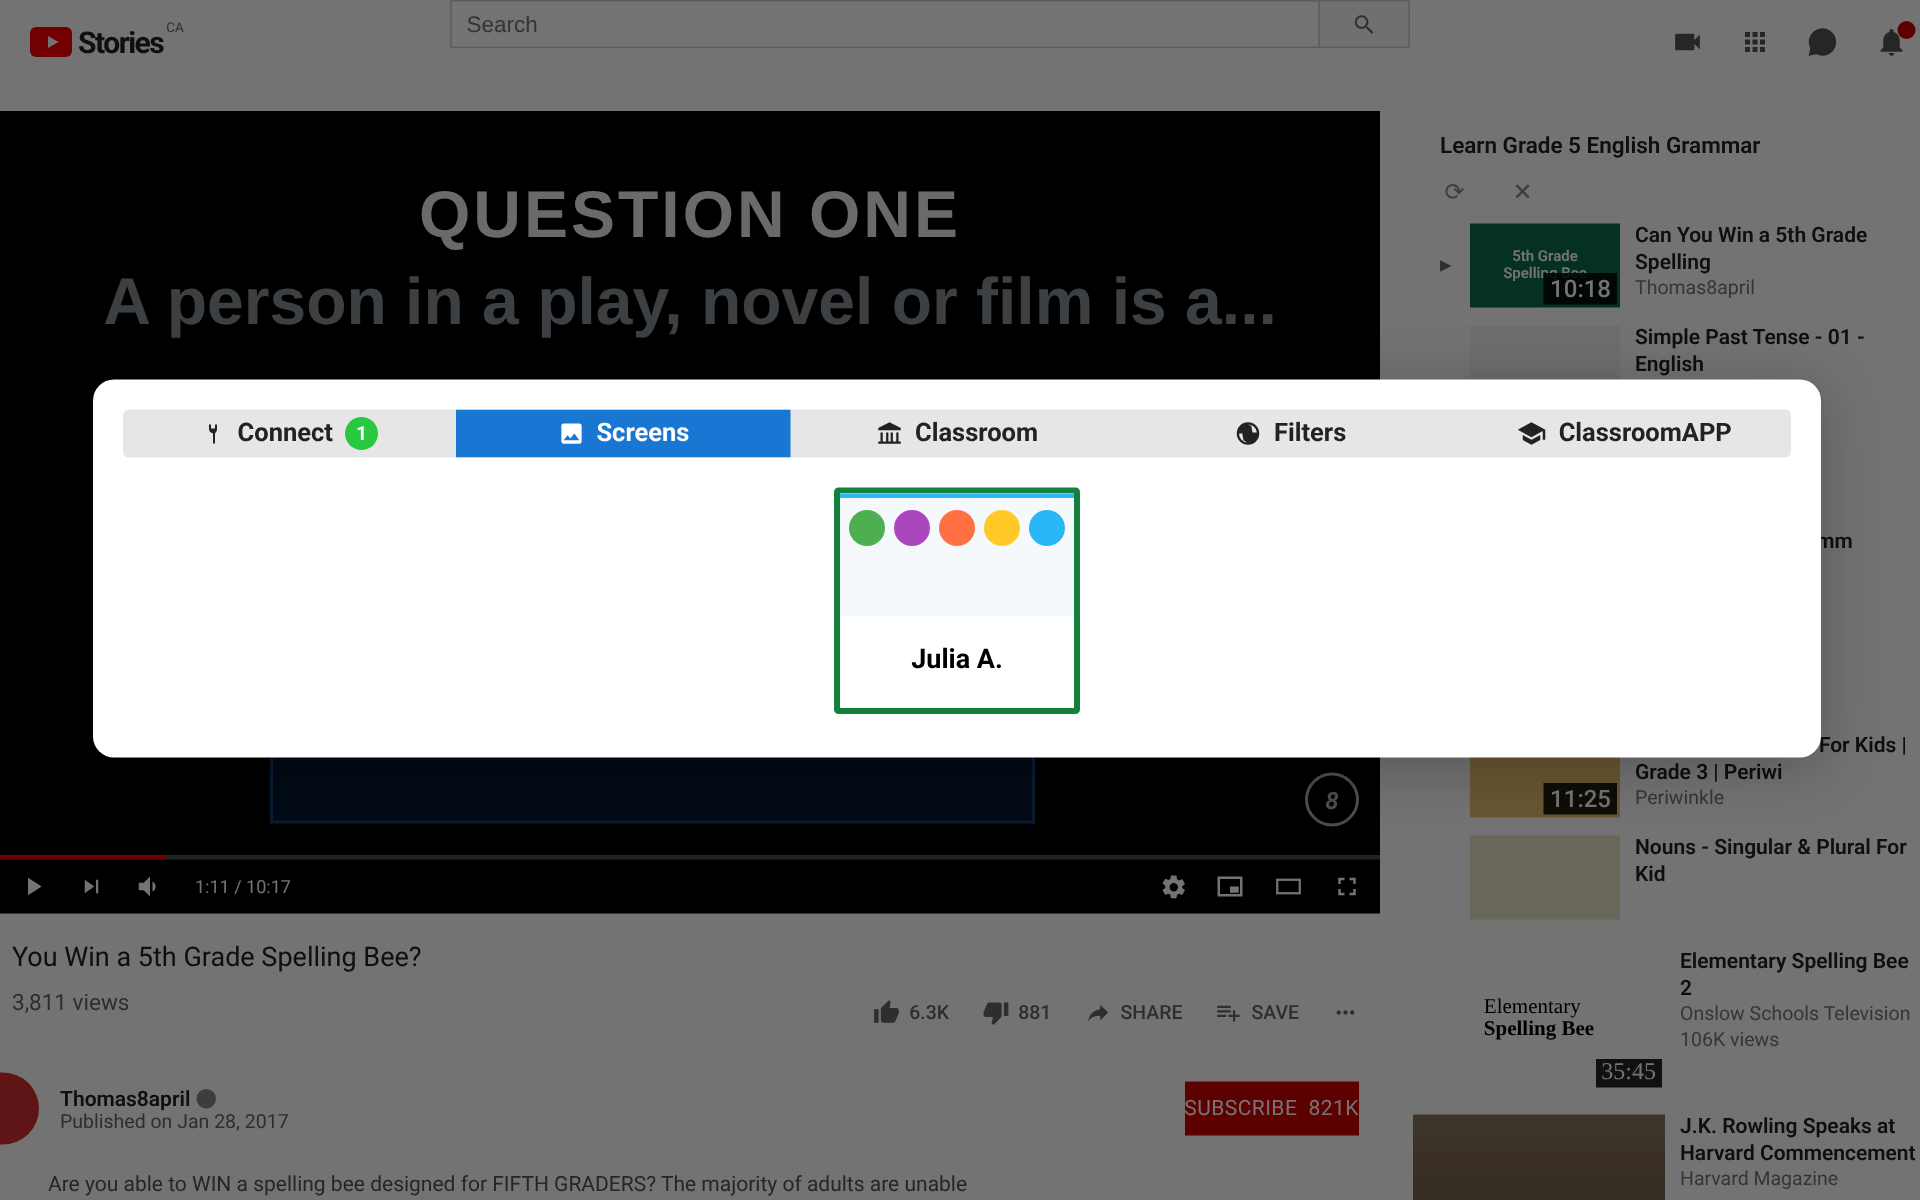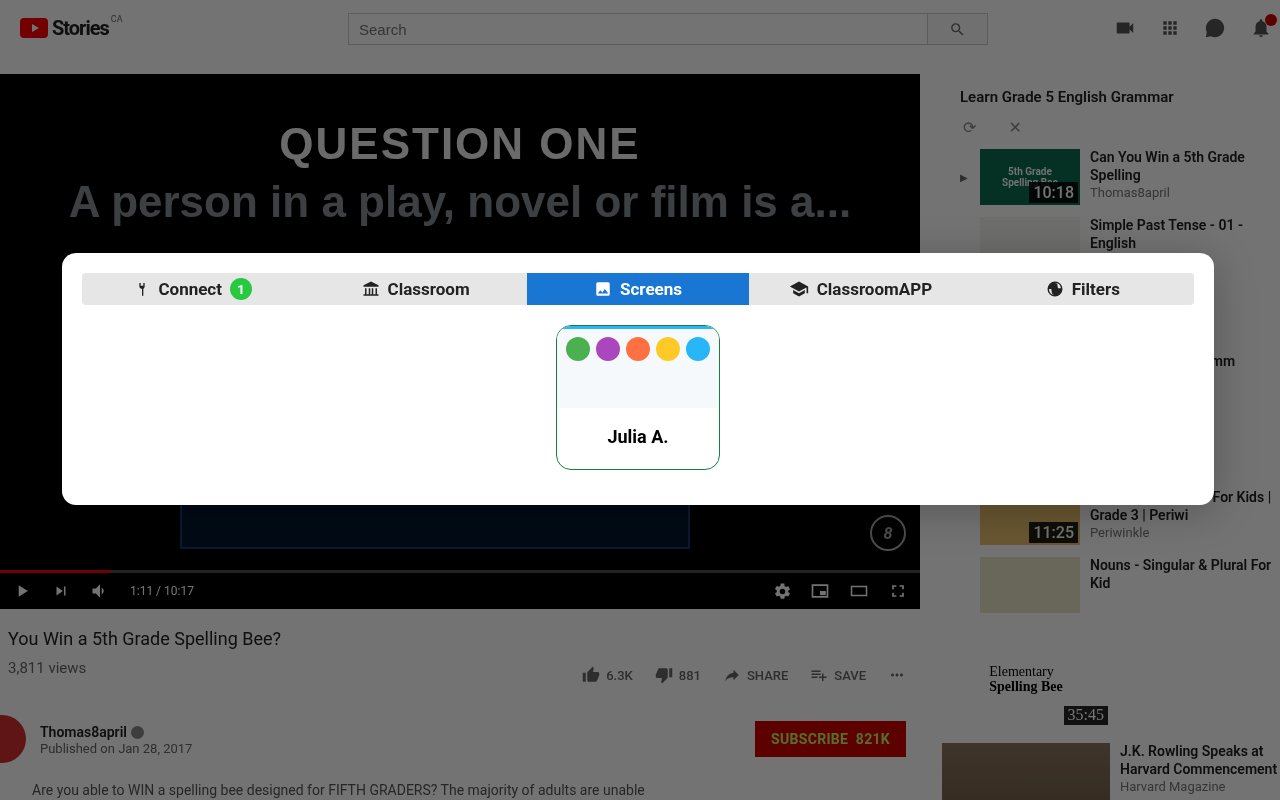--- a/index.html
+++ b/index.html
@@ -4,21 +4,21 @@
 <style>
   * { box-sizing: border-box; margin: 0; padding: 0; }
   html, body { width: 1280px; height: 800px; overflow: hidden; font-family: Roboto, Arial, sans-serif; background: #fff; }
   .bg { position: absolute; inset: 0; }
   .topbar { position: absolute; top: 0; left: 0; right: 0; height: 56px; background: #fff; display: flex; align-items: center; }
   .logo { display: flex; align-items: center; margin-left: 20px; }
   .logo-box { width: 28px; height: 20px; background: #ff0000; border-radius: 4px; display: flex; align-items: center; justify-content: center; }
   .logo-tri { width: 0; height: 0; border-left: 7px solid #fff; border-top: 4px solid transparent; border-bottom: 4px solid transparent; margin-left: 2px; }
   .logo-text { font-weight: 700; font-size: 20px; letter-spacing: -1px; margin-left: 4px; color: #222; }
   .logo-sup { font-size: 9px; color: #666; align-self: flex-start; margin-top: -2px; margin-left: 2px; }
-  .searchwrap { position: absolute; left: 300px; top: 13px; display: flex; margin-left: 48px; }
+  .searchwrap { position: absolute; left: 300px; top: 0; display: flex; }
   .searchbox { width: 580px; height: 32px; border: 1px solid #ccc; padding: 0 10px; font-size: 15px; color: #888; background: #fff; }
   .searchbtn { width: 60px; height: 32px; background: #f8f8f8; border: 1px solid #ccc; border-left: none; display: flex; align-items: center; justify-content: center; color: #666; }
   .topicons { position: absolute; right: 0; top: 0; height: 56px; display: flex; align-items: center; gap: 24px; padding-right: 8px; color: #555; }
   .video { position: absolute; left: 0; top: 74px; width: 920px; height: 535px; background: #000; color: #fff; }
   .vcontent { text-align: center; padding-top: 45px; }
   .qtitle { font-family: "Arial Narrow", Arial, sans-serif; font-size: 44px; font-weight: 800; letter-spacing: 2px; color: #eaecee; }
   .qtext { font-family: "Arial Narrow", Arial, sans-serif; font-size: 44px; font-weight: 700; letter-spacing: 0px; color: #888e94; margin-top: 8px; }
   .answerbox { position: absolute; bottom: 60px; left: 180px; width: 510px; height: 50px; border: 2px solid #163c6e; background: rgba(8,40,80,0.6); }
   .badge { position: absolute; bottom: 58px; right: 14px; width: 36px; height: 36px; border: 2px solid #aaa; border-radius: 50%; display:flex; align-items:center; justify-content:center; font-weight:700; color:#aaa; font-style:italic; }
   .progress { position: absolute; bottom: 36px; left:0; right:0; height:3px; background: rgba(255,255,255,0.3);}
@@ -30,21 +30,21 @@
   .below { position:absolute; left:0; top:620px; width:920px; padding:0 0 0 8px;}
   .vtitle{ font-size:18px; color:#222; margin-top:8px;}
   .views{ color:#666; font-size:15px; margin-top:10px;}
   .actionrow{ position:absolute; right:14px; top:46px; display:flex; align-items:center; gap:22px; color:#666; font-size:13px; font-weight:500;}
   .actionrow .item{ display:flex; align-items:center; gap:6px;}
   .chrow{ position:absolute; left:0; top:715px; width:920px; display:flex; align-items:center;}
   .avatar{ width:48px; height:48px; border-radius:50%; background:#d32f2f; margin-left:-22px; margin-right:14px; flex:none;}
   .chname{ font-weight:600; font-size:14px; color:#222;}
   .verified{ display:inline-block; width:13px; height:13px; background:#888; border-radius:50%; margin-left:4px; vertical-align:middle;}
   .pub{ font-size:13px; color:#666;}
-  .sub{ margin-left:auto; margin-right:14px; background:#cc0000; color:#bef264; font-weight:700; font-size:14px; padding:10px 16px; letter-spacing:0.3px;}
+  .sub{ margin-left:auto; margin-right:14px; background:#cc0000; color:#ffffff; font-weight:400; font-size:14px; padding:10px 0; letter-spacing:0.3px;}
   .desc{ position:absolute; left:32px; top:782px; font-size:14px; color:#555; width:650px;}
   .side{ position:absolute; left:942px; top:80px; right:0; }
   .plhead{ padding:8px 18px 6px;}
   .pltitle{ font-weight:600; font-size:15px; color:#222;}
   .plsub{ font-size:13px; color:#777; margin-top:2px;}
   .plctrl{ display:flex; gap:32px; color:#888; margin-top:12px; padding-left:3px; font-size:16px;}
   .sitem{ display:flex; gap:10px; padding:6px 0 6px 18px; align-items:flex-start;}
   .splay{ width:10px; color:#666; font-size:10px; align-self:center;}
   .thumb{ width:100px; height:56px; background:#1a3a52; position:relative; flex:none; display:flex; align-items:center; justify-content:center; color:#fff; font-size:10px; text-align:center; overflow:hidden;}
   .tdur{ position:absolute; right:2px; bottom:2px; background:rgba(0,0,0,0.85); color:#fff; font-size:16px; padding:1px 4px; font-weight:500;}
@@ -53,21 +53,21 @@
   .sauth{ font-size:13px; color:#777; margin-top:2px;}
   .bigitem{ display:flex; gap:10px; padding:8px 0 8px 0;}
   .bthumb{ width:168px; height:94px; background:#333; position:relative; flex:none; display:flex; align-items:center; justify-content:center;}
   .overlay{ position:absolute; inset:0; background:rgba(0,0,0,0.55); }
   .modal{ position:absolute; left:62px; top:253px; width:1152px; height:252px; background:#fff; border-radius:14px; box-shadow:0 6px 40px rgba(0,0,0,0.25); padding:20px;}
   .tabs{ display:flex; background:#e6e6e6; border-radius:4px; height:32px; overflow:hidden;}
   .tab{ flex:1; display:flex; align-items:center; justify-content:center; gap:8px; font-weight:700; font-size:17px; color:#222; cursor:pointer;}
   .tab.active{ background:#1976d2; color:#fff;}
   .tab .pill{ background:#28c840; color:#fff; border-radius:50%; width:22px; height:22px; display:inline-flex; align-items:center; justify-content:center; font-size:13px;}
   .cardrow{ display:flex; justify-content:center; margin-top:20px;}
-  .card{ width:164px; border:1px solid #15803d; border-radius:15px; overflow:hidden; background:#fff;}
+  .card{ width:164px; border:4px solid #15803d; border-radius:3px; overflow:hidden; background:#fff;}
   .cardimg{ height:82px; background:#f5f9fc; border-top:3px solid #29b6f6; display:flex; align-items:flex-start; justify-content:center; gap:6px; padding-top:8px;}
   .dot{ width:24px; height:24px; border-radius:50%;}
   .cardname{ text-align:center; font-weight:700; font-size:18px; padding:18px 0 22px;}
   svg{ display:block;}
   .spelling-thumb{ background:#fff; color:#000; font-family:'Times New Roman',serif; font-size:14px; font-weight:500; line-height:1.05;}
   .rowling-thumb{ background:linear-gradient(#8a7560,#6b5640);}
 </style>
 </head>
 <body>
 
@@ -262,20 +262,25 @@
             <div class="stitle">Nouns - Singular &amp; Plural For Kid</div>
           </div>
         </div>
       </div>
     <div id="bigitems" style="margin-top:6px;">
         <div class="bigitem">
           <div class="bthumb spelling-thumb">
             <div>Elementary<br><b>Spelling Bee</b></div>
             <div class="tdur">35:45</div>
           </div>
+          <div class="sinfo">
+            <div class="stitle">Elementary Spelling Bee 2</div>
+            <div class="sauth">Onslow Schools Television</div>
+            <div class="sauth">106K views</div>
+          </div>
         </div>
         <div class="bigitem">
           <div class="bthumb rowling-thumb"></div>
           <div class="sinfo">
             <div class="stitle">J.K. Rowling Speaks at Harvard Commencement</div>
             <div class="sauth">Harvard Magazine</div>
           </div>
         </div>
       </div>
   </div>
@@ -284,43 +289,43 @@
 
   <div class="modal">
     <div class="tabs">
       <div class="tab">
         <svg width="16" height="16" viewBox="0 0 24 24">
             <path fill="currentColor" d="M16 7V3h-2v4h-4V3H8v4a5 5 0 004 4.9V22h2v-10.1A5 5 0 0016 7z"></path>
           </svg>
         <span>Connect</span>
         <span class="pill">1</span>
       </div>
+      <div class="tab active">
+        <svg width="18" height="18" viewBox="0 0 24 24">
+            <path fill="currentColor" d="M21 19V5a2 2 0 00-2-2H5a2 2 0 00-2 2v14a2 2 0 002 2h14a2 2 0 002-2zM8.5 13.5l2.5 3.01L14.5 12l4.5 6H5l3.5-4.5z"></path>
+          </svg>
+        <span>Screens</span>
+      </div>
       <div class="tab">
         <svg width="18" height="18" viewBox="0 0 24 24">
             <path fill="currentColor" d="M12 2L2 7v2h20V7L12 2zM4 11v8H2v2h20v-2h-2v-8h-2v8h-3v-8h-2v8h-2v-8H9v8H6v-8H4z"></path>
           </svg>
         <span>Classroom</span>
       </div>
-      <div class="tab active">
-        <svg width="18" height="18" viewBox="0 0 24 24">
-            <path fill="currentColor" d="M21 19V5a2 2 0 00-2-2H5a2 2 0 00-2 2v14a2 2 0 002 2h14a2 2 0 002-2zM8.5 13.5l2.5 3.01L14.5 12l4.5 6H5l3.5-4.5z"></path>
-          </svg>
-        <span>Screens</span>
-      </div>
-      <div class="tab">
-        <svg width="20" height="20" viewBox="0 0 24 24">
-            <path fill="currentColor" d="M12 3L1 9l11 6 9-4.91V17h2V9L12 3zM5 13.18v4L12 21l7-3.82v-4L12 17l-7-3.82z"></path>
-          </svg>
-        <span>ClassroomAPP</span>
-      </div>
       <div class="tab">
         <svg width="18" height="18" viewBox="0 0 24 24">
             <path fill="currentColor" d="M12 2a10 10 0 100 20 10 10 0 000-20zm-1 17.93A8 8 0 014 12h3c0 2.08.8 3.97 1 5.93zM12 4a8 8 0 017.93 7H16c-.2-2-.92-3.97-1-5.93A8 8 0 0112 4z"></path>
           </svg>
         <span>Filters</span>
+      </div>
+      <div class="tab">
+        <svg width="20" height="20" viewBox="0 0 24 24">
+            <path fill="currentColor" d="M12 3L1 9l11 6 9-4.91V17h2V9L12 3zM5 13.18v4L12 21l7-3.82v-4L12 17l-7-3.82z"></path>
+          </svg>
+        <span>ClassroomAPP</span>
       </div>
     </div>
     <div class="cardrow">
       <div class="card">
         <div class="cardimg">
           <div class="dot" style="background:#4caf50"></div>
           <div class="dot" style="background:#ab47bc"></div>
           <div class="dot" style="background:#ff7043"></div>
           <div class="dot" style="background:#ffca28"></div>
           <div class="dot" style="background:#29b6f6"></div>

